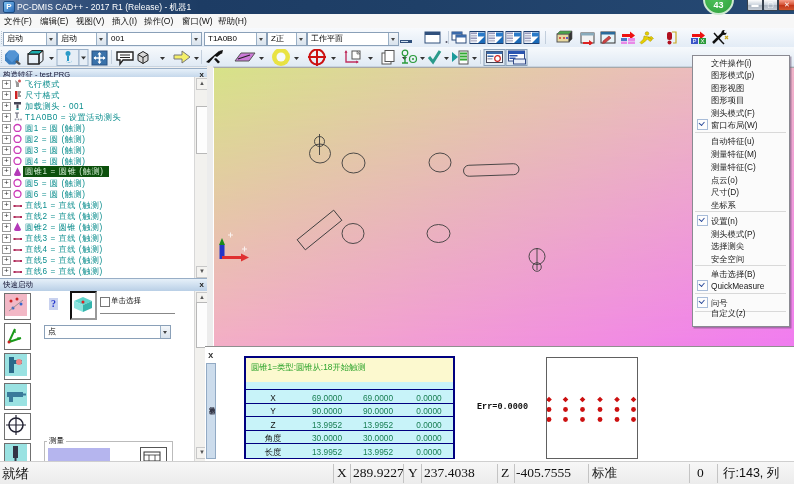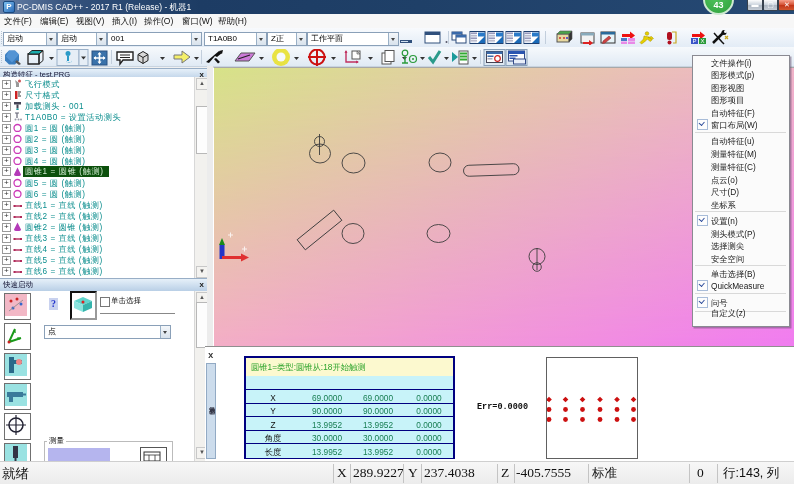--- a/index.html
+++ b/index.html
@@ -562,21 +562,21 @@
 #statusbar{position:absolute;left:0;top:461px;width:794px;height:23px;background:linear-gradient(#f7f7f7,#ebebeb);border-top:1px solid #cfcfcf;font-size:12.5px;color:#111;z-index:3;}
 #statusbar span{position:absolute;top:3px;white-space:nowrap;}
 #statusbar .num{font-family:"Liberation Serif",serif;font-size:13.5px;top:2.5px;}
 #statusbar .dv{position:absolute;top:2px;width:1px;height:19px;background:#c4c4c4;}
 </style>
 <div id="ctx">
  <span class="mi" style="top:1.5px">文件操作(i)</span>
  <span class="mi" style="top:14px">图形模式(p)</span>
  <span class="mi" style="top:26.5px">图形视图</span>
  <span class="mi" style="top:39px">图形项目</span>
- <span class="mi" style="top:51.5px">自动特征(F)</span>
+ <span class="mi" style="top:51.5px">测头模式(F)</span>
  <span class="mc" style="top:63px"></span>
     <span class="mi" style="top:64px">窗口布局(W)</span>
  <div class="ms" style="top:76px"></div>
  <span class="mi" style="top:79.5px">自动特征(u)</span>
  <span class="mi" style="top:92.5px">测量特征(M)</span>
  <span class="mi" style="top:105.5px">测量特征(C)</span>
  <span class="mi" style="top:118.5px">点云(o)</span>
  <span class="mi" style="top:131px">尺寸(D)</span>
  <span class="mi" style="top:143.5px">坐标系</span>
  <div class="ms" style="top:155px"></div>
@@ -594,21 +594,21 @@
     <span class="mi" style="top:242px">问号</span>
  <div class="ms" style="top:255px"></div>
  <span class="mi" style="top:252px">自定义(z)</span>
 </div>
 <div id="bpanel">
  <div style="position:absolute;left:3px;top:4px;font-size:9px;color:#333;font-weight:bold;font-family:'Liberation Mono',monospace">x</div>
  <div style="position:absolute;left:1px;top:16px;width:8px;height:94px;background:#ccdcec;border:1px solid #92aac4;overflow:hidden">
   <div style="position:absolute;left:0.5px;top:56px;font-size:6.5px;color:#223;writing-mode:vertical-rl;transform:rotate(180deg)">状态窗口</div>
  </div>
  <div style="position:absolute;left:39px;top:9px;width:207px;height:99px;border:2px solid #000080;background:#c8f3f9;font-size:8.3px">
-  <div style="position:absolute;left:0;top:0;width:207px;height:18px;background:#fcf9cf;color:#2ba32b;line-height:18px"><span style="margin-left:5px">圆锥1=类型:圆锥从:18开始触测</span></div>
+  <div style="position:absolute;left:0;top:0;width:207px;height:24px;background:#fcf9cf;color:#2ba32b;line-height:18px"><span style="margin-left:5px">圆锥1=类型:圆锥从:18开始触测</span></div>
   <div class="trw" style="top:31px">
         <s>X</s>
         <m>69.0000</m>
         <m>69.0000</m>
         <m>0.0000</m>
       </div>
   <div class="trw" style="top:44.5px">
         <s>Y</s>
         <m>90.0000</m>
         <m>90.0000</m>

